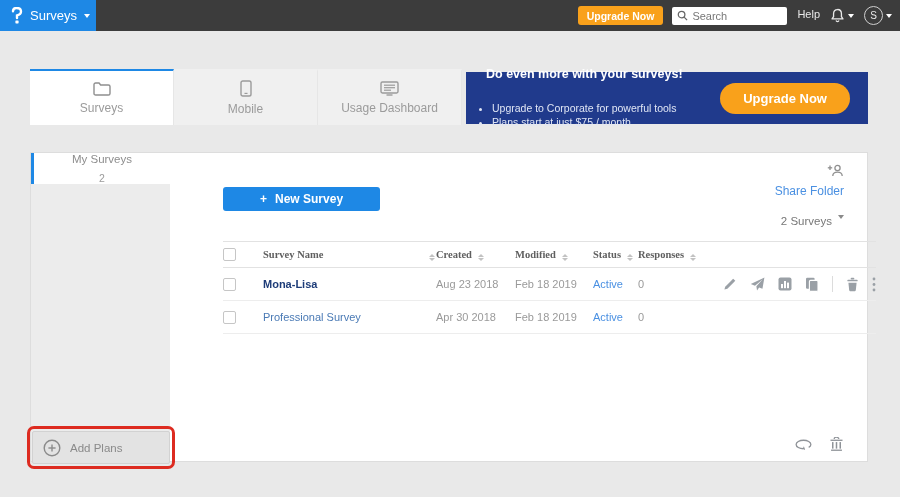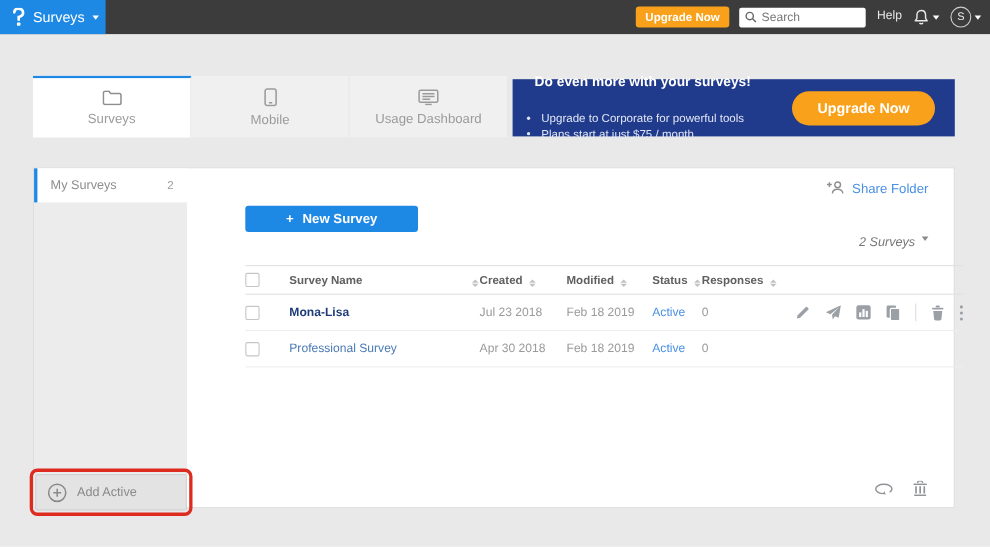--- a/index.html
+++ b/index.html
@@ -45,43 +45,43 @@
   .banner ul { list-style:disc; margin-left:6px; }
   .banner li { font-size:10.5px; color:#dfe5f4; line-height:1.35; }
   .btn-upgrade-pill { background:#f9a11b; color:#fff; font-size:13px; font-weight:bold; border:none;
                       border-radius:16px; height:31px; padding:0 23px; cursor:pointer; }
 
   
   .panel { position:absolute; left:30px; top:152px; width:838px; height:310px; background:#fff;
            border:1px solid #ddd; }
   .side { position:absolute; left:0; top:0; width:139px; height:308px; background:#ececec; }
   .side-item { height:31px; background:#fff; border-left:3px solid #1e88e5; display:flex;
-               align-items:center; padding:0 12px 0 12px; cursor:pointer; }
+               align-items:center; padding:0 12px 0 12px; cursor:pointer;flex-direction:column; }
   .side-item .flabel { flex:1; font-size:11.5px; color:#8d8d8d; }
   .side-item .fcount { font-size:10.5px; color:#9b9b9b; }
   .addfolder-annot { position:absolute; left:-4px; bottom:-8px; width:148px; height:43px;
                      border:3px solid #dd2b20; border-radius:7px; padding:2px; background:transparent; }
   .btn-addfolder { width:100%; height:100%; background:#e3e3e3; border:1px solid #d2d2d2;
                    border-radius:2px; display:flex; align-items:center; gap:9px; padding:0 10px;
                    color:#8a8a8a; cursor:pointer; font-size:11.5px; font-family:"Liberation Sans",sans-serif; }
 
   .content { position:absolute; left:139px; top:0; width:697px; height:308px; }
-  .share-link { position:absolute; top:11px; right:23px; display:flex; align-items:flex-start; gap:7px;
-                cursor:pointer; }
+  .share-link { position:absolute; top:11px; right:23px; display:flex; align-items:flex-end; gap:7px;
+                cursor:pointer;flex-direction:column; }
   .share-link .sf { color:#4a90e2; font-size:12px; }
   .btn-new { position:absolute; left:53px; top:34px; background:#1e88e5; color:#fff; border:none;
              border-radius:3px; height:24px; padding:0 37px; font-size:12px; font-weight:bold;
              cursor:pointer; font-family:"Liberation Sans",sans-serif; }
   .btn-new .plus { font-weight:bold; margin-right:8px; }
   .count-dd { position:absolute; top:62px; right:23px; display:flex; align-items:flex-start; gap:6px;
-              color:#777; font-size:11.5px; cursor:pointer;font-style:italic; }
+              color:#777; font-size:11.5px; cursor:pointer; }
 
   .table { position:absolute; left:53px; top:88px; width:653px; }
   .trow { display:flex; align-items:center; height:33px; border-bottom:1px solid #ededed; }
-  .trow.thead { height:27px; border-top:1px solid #e2e2e2; border-bottom:1px solid #e2e2e2; }
+  .trow.thead { height:27px; border-top:1px solid #e2e2e2; border-bottom:1px solid #e2e2e2;font-family:Liberation Serif, serif; }
   .c-check { width:40px; display:flex; align-items:center; }
   .c-name { width:160px; font-size:11px; }
   .c-created { width:79px; font-size:11px; }
   .c-modified { width:78px; font-size:11px; }
   .c-status { width:45px; font-size:11px; }
   .c-resp { width:70px; font-size:11px; }
   .c-actions { flex:1; display:flex; align-items:center; justify-content:flex-end; gap:13px; }
   .thead .hl { font-weight:bold; color:#5f5f5f; font-size:10.5px; }
   .sort { display:inline-flex; flex-direction:column; gap:1px; margin-left:6px; vertical-align:1px; cursor:pointer; }
   .sort i { width:0; height:0; border-left:3px solid transparent; border-right:3px solid transparent; display:block; }
@@ -182,21 +182,21 @@
       <span class="flabel">My Surveys</span>
       <span class="fcount">2</span>
     </div>
     <div class="addfolder-annot">
       <button class="btn-addfolder">
         <svg width="18" height="18" viewBox="0 0 18 18">
             <circle cx="9" cy="9" r="7.8" fill="none" stroke="#8a8a8a" stroke-width="1.4"></circle>
             <line x1="9" y1="5.4" x2="9" y2="12.6" stroke="#8a8a8a" stroke-width="1.4"></line>
             <line x1="5.4" y1="9" x2="12.6" y2="9" stroke="#8a8a8a" stroke-width="1.4"></line>
           </svg>
-        <span>Add Active</span>
+        <span>Add Plans</span>
       </button>
     </div>
   </div>
 
   <div class="content">
     <div class="share-link">
       <svg width="17" height="13" viewBox="0 0 17 13">
           <circle cx="10.5" cy="4" r="2.6" fill="none" stroke="#8f8f8f" stroke-width="1.3"></circle>
           <path d="M5.8 12 C5.8 9.4 7.9 8.1 10.5 8.1 C13.1 8.1 15.2 9.4 15.2 12" fill="none" stroke="#8f8f8f" stroke-width="1.3"></path>
           <line x1="3" y1="1.6" x2="3" y2="6" stroke="#8f8f8f" stroke-width="1.3"></line>
@@ -240,21 +240,21 @@
             </span></div>
         <div class="c-actions"></div>
       </div>
 
       <div class="trow">
         <div class="c-check">
             <span class="checkbox"></span>
           </div>
         <div class="c-name"><span class="name-link name-bold">Mona-Lisa</span></div>
         <div style="width:13px;"></div>
-        <div class="c-created muted">Jul 23 2018</div>
+        <div class="c-created muted">Aug 23 2018</div>
         <div class="c-modified muted">Feb 18 2019</div>
         <div class="c-status"><span class="status-active">Active</span></div>
         <div class="c-resp muted">0</div>
         <div class="c-actions">
           <span class="act">
               <svg width="14" height="14" viewBox="0 0 16 16">
                 <path d="M1.6 14.4 L2.5 11 L11.6 1.9 L14.1 4.4 L5 13.5 Z" fill="currentColor"></path>
               </svg>
             </span>
           <span class="act">

